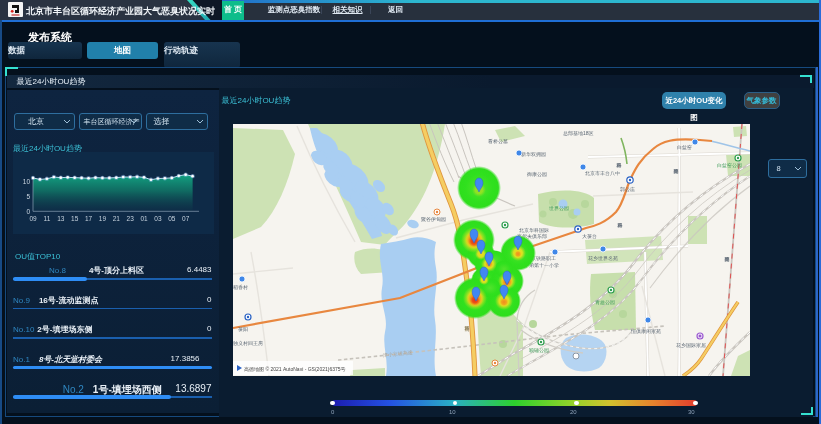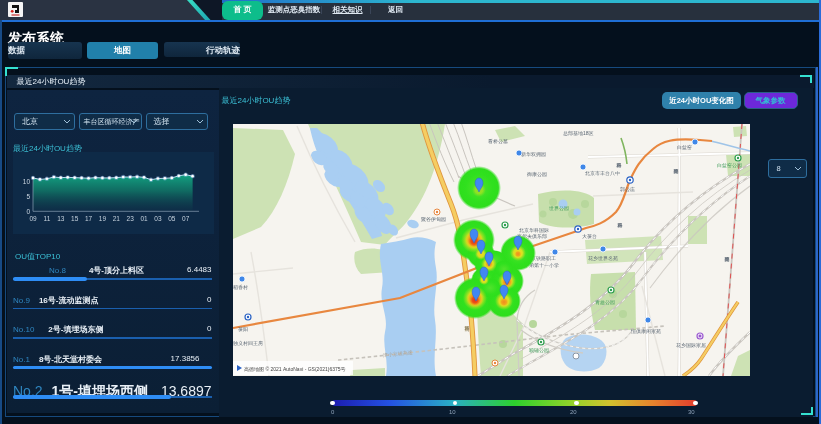--- a/index.html
+++ b/index.html
@@ -17,48 +17,49 @@
   <div class="abs" style="left:0;top:0;width:218px;height:20px;background:#2a3342;clip-path:polygon(0 0,187px 0,205px 20px,0 20px);"></div>
   <div class="abs" style="left:188px;top:0;width:34px;height:20px;background:#0e1726;clip-path:polygon(3px 0,34px 0,34px 20px,21px 20px);"></div>
   <div class="abs" style="left:180px;top:0;width:36px;height:20px;background:linear-gradient(135deg,#3be6c6,#1b9fae);clip-path:polygon(7px 0,12.5px 0,30.5px 20px,25px 20px);"></div>
 
   <div class="abs" style="left:8px;top:2px;width:15px;height:15px;background:#f5f5f5;border-radius:1px;"></div>
   <svg class="abs" style="left:8px;top:2px" width="15" height="15" viewBox="0 0 15 15">
     <path d="M4 3 h7 v8 h-4 v-3 h2 v-2 h-5 z" fill="#111"></path>
     <circle cx="4.2" cy="9.3" r="1.4" fill="#d8211c"></circle>
     <rect x="3.5" y="12.4" width="8" height="1.2" fill="#c53030"></rect>
   </svg>
-
-  <div class="abs" style="left:222px;top:1px;width:41px;height:18.5px;background:#0dbd8b;color:#fff;font-size:8px;font-weight:bold;text-align:center;line-height:18.5px;border-radius:6px;">首 页</div>
+  <div class="abs" style="left:26px;top:4.5px;font-size:9px;font-weight:bold;color:#f2f6fa;letter-spacing:0;">北京市丰台区循环经济产业园大气恶臭状况实时</div>
+
+  <div class="abs" style="left:222px;top:1px;width:22px;height:18.5px;background:#0dbd8b;color:#fff;font-size:8px;font-weight:bold;text-align:center;line-height:18.5px;">首 页</div>
   <div class="abs" style="left:266px;top:1px;width:56px;height:18.5px;color:#dfe8f2;font-size:7.5px;font-weight:bold;text-align:center;line-height:18.5px;">监测点恶臭指数</div>
   <div class="abs" style="left:321px;top:6px;width:1px;height:8px;background:#3a4558;"></div>
   <div class="abs" style="left:326.5px;top:1px;width:42px;height:18.5px;color:#dfe8f2;font-size:7.5px;font-weight:bold;text-align:center;line-height:18.5px;text-decoration:underline;">相关知识</div>
   <div class="abs" style="left:370px;top:6px;width:1px;height:8px;background:#3a4558;"></div>
   <div class="abs" style="left:378.5px;top:1px;width:34px;height:18.5px;color:#dfe8f2;font-size:7.5px;font-weight:bold;text-align:center;line-height:18.5px;">返回</div>
   <div class="abs" style="left:0;top:19.5px;width:821px;height:2px;background:#1f6fd6;"></div>
 
-  <div class="abs" style="left:8px;top:30px;font-size:14px;font-weight:bold;color:#fff;">发布系统</div>
+  <div class="abs" style="left:28px;top:30px;font-size:11px;font-weight:bold;color:#fff;">发布系统</div>
   <div class="abs" style="left:8px;top:42px;width:74px;height:17px;background:linear-gradient(180deg,#17344f,#0f263c);border-radius:3px;color:#dfe9f2;font-size:8.5px;font-weight:bold;text-align:left;line-height:17px;">数据</div>
   <div class="abs" style="left:87px;top:42px;width:71px;height:17px;background:#2180aa;border-radius:3px;color:#fff;font-size:8.5px;font-weight:bold;text-align:center;line-height:17px;">地图</div>
-  <div class="abs" style="left:164px;top:42px;width:76px;height:15px;background:linear-gradient(180deg,#17344f,#0f263c);border-radius:3px;color:#dfe9f2;font-size:8.5px;font-weight:bold;text-align:right;line-height:17px;padding-left:32px;">行动轨迹</div>
+  <div class="abs" style="left:164px;top:42px;width:76px;height:26px;background:linear-gradient(180deg,#17344f,#0f263c);border-radius:3px;color:#dfe9f2;font-size:8.5px;font-weight:bold;text-align:left;line-height:17px;">行动轨迹</div>
 
   <div class="abs" style="left:5px;top:67px;width:811px;height:350px;border:1px solid #164a7e;"></div>
   <div class="abs" style="left:816px;top:67px;width:2px;height:350px;background:#2c67c8;"></div>
   <div class="abs" style="left:818.5px;top:0;width:2px;height:424px;background:#2b6cd9;z-index:6;"></div>
   <div class="abs" style="left:0;top:20px;width:1.5px;height:404px;background:#174a85;z-index:6;"></div>
 
   <div class="abs" style="left:5px;top:67px;width:13px;height:9px;border-left:2px solid #35e0d0;border-top:2px solid #35e0d0;"></div>
   <div class="abs" style="left:800px;top:75px;width:12px;height:8px;border-right:2px solid #35e0d0;border-top:2px solid #35e0d0;z-index:5;"></div>
   <div class="abs" style="left:801px;top:407px;width:12px;height:8px;border-right:2px solid #35e0d0;border-bottom:2px solid #35e0d0;z-index:5;"></div>
 
   <div class="abs" style="left:6.5px;top:75px;width:807px;height:13px;background:linear-gradient(90deg,#13283f,#0a1a2e 60%);color:#eaf3fb;font-size:8px;line-height:13px;padding-left:10px;">最近24小时OU趋势</div>
 
   <div class="abs" style="left:6.5px;top:90px;width:212.5px;height:323px;background:linear-gradient(180deg,#0e2440,#0b1f35);"></div>
 
-  <div class="abs sel" style="left:14px;top:112.5px;width:61px;height:17.5px;background:#0f2c47;border:1px solid #2e6e9e;border-radius:3px;color:#d5e6f2;font-size:8px;line-height:16px;padding-left:7px;">北京</div>
+  <div class="abs sel" style="left:14px;top:112.5px;width:61px;height:17.5px;background:#0f2c47;border:1px solid #2e6e9e;border-radius:3px;color:#d5e6f2;font-size:8px;line-height:16px;padding-left:13px;">北京</div>
   <div class="abs sel" style="left:78.5px;top:112.5px;width:63px;height:17.5px;background:#0f2c47;border:1px solid #2e6e9e;border-radius:3px;color:#d5e6f2;font-size:7px;line-height:16.5px;padding-left:4px;">丰台区循环经济产</div>
   <div class="abs sel" style="left:145.5px;top:112.5px;width:62px;height:17.5px;background:#0f2c47;border:1px solid #2e6e9e;border-radius:3px;color:#d5e6f2;font-size:8px;line-height:16px;padding-left:7px;">选择</div>
   <svg class="abs" style="left:63px;top:119px" width="8" height="5">
       <path d="M1 1 L4 4 L7 1" stroke="#9fc0d8" stroke-width="1" fill="none"></path>
     </svg>
   <svg class="abs" style="left:130px;top:119px" width="8" height="5">
       <path d="M1 1 L4 4 L7 1" stroke="#9fc0d8" stroke-width="1" fill="none"></path>
     </svg>
   <svg class="abs" style="left:196px;top:119px" width="8" height="5">
       <path d="M1 1 L4 4 L7 1" stroke="#9fc0d8" stroke-width="1" fill="none"></path>
@@ -144,34 +145,34 @@
       <text x="179.68" y="50.5" text-anchor="middle" font-size="6.5" fill="#c6d2de">07</text>
     </svg>
 
   <div class="abs" style="left:15px;top:250.5px;font-size:8px;color:#3bc0d6;">OU值TOP10</div>
   <div id="toplist">
       <div class="abs" style="left: 13px; top: 265px; width: 198.5px; height: 10px; font-size: 8px; color: rgb(233, 240, 247);"><span style="color:#2f86c0;padding-left:36px;">No.8</span><span style="margin-left:23px;font-weight:bold;">4号-顶分上料区</span><span style="position:absolute;right:0;top:0;">6.4483</span></div>
       <div class="abs" style="left: 13px; top: 278px; width: 198.5px; height: 1.5px; background: rgb(26, 95, 174);"></div>
       <div class="abs" style="left: 13px; top: 277px; width: 73.842px; height: 3.5px; border-radius: 2px; background: rgb(46, 141, 245);"></div>
       <div class="abs" style="left: 13px; top: 294.5px; width: 198.5px; height: 10px; font-size: 8px; color: rgb(233, 240, 247);"><span style="color:#2f86c0;">No.9</span><span style="margin-left:9px;font-weight:bold;">16号-流动监测点</span><span style="position:absolute;right:0;top:0;">0</span></div>
       <div class="abs" style="left: 13px; top: 307.5px; width: 198.5px; height: 1.5px; background: rgb(26, 95, 174);"></div>
-      <div class="abs" style="left: 13px; top: 324px; width: 198.5px; height: 10px; font-size: 8px; color: rgb(233, 240, 247);"><span style="color:#2f86c0;">No.10</span><span style="margin-left:14px;font-weight:bold;text-align:center;">2号-填埋场东侧</span><span style="position:absolute;right:0;top:0;">0</span></div>
+      <div class="abs" style="left: 13px; top: 324px; width: 198.5px; height: 10px; font-size: 8px; color: rgb(233, 240, 247);"><span style="color:#2f86c0;">No.10</span><span style="margin-left:3px;font-weight:bold;text-align:center;">2号-填埋场东侧</span><span style="position:absolute;right:0;top:0;">0</span></div>
       <div class="abs" style="left: 13px; top: 337px; width: 198.5px; height: 1.5px; background: rgb(26, 95, 174);"></div>
-      <div class="abs" style="left: 13px; top: 353.5px; width: 198.5px; height: 10px; font-size: 8px; color: rgb(233, 240, 247);"><span style="color:#2f86c0;">No.1</span><span style="margin-left:9px;font-weight:bold;">8号-北天堂村委会</span><span style="position:absolute;right:12px;top:0;">17.3856</span></div>
+      <div class="abs" style="left: 13px; top: 353.5px; width: 198.5px; height: 10px; font-size: 8px; color: rgb(233, 240, 247);"><span style="color:#2f86c0;">No.1</span><span style="margin-left:9px;font-weight:bold;font-style:italic;">8号-北天堂村委会</span><span style="position:absolute;right:12px;top:0;">17.3856</span></div>
       <div class="abs" style="left: 13px; top: 366.5px; width: 198.5px; height: 1.5px; background: rgb(26, 95, 174);"></div>
       <div class="abs" style="left: 13px; top: 365.5px; width: 198.5px; height: 3.5px; border-radius: 2px; background: rgb(46, 141, 245);"></div>
-      <div class="abs" style="left: 13px; top: 383px; width: 198.5px; height: 10px; font-size: 14px; color: rgb(233, 240, 247);"><span style="color:#2f86c0;">No.2</span><span style="margin-left:9px;font-weight:bold;">1号-填埋场西侧</span><span style="position:absolute;right:0;top:0;">13.6897</span></div>
+      <div class="abs" style="left: 13px; top: 383px; width: 198.5px; height: 10px; font-size: 10px; color: rgb(233, 240, 247); text-align: center;"><span style="color:#2f86c0;">No.2</span><span style="margin-left:9px;font-weight:bold;">1号-填埋场西侧</span><span style="position:absolute;right:0;top:0;">13.6897</span></div>
       <div class="abs" style="left: 13px; top: 396px; width: 198.5px; height: 1.5px; background: rgb(26, 95, 174);"></div>
       <div class="abs" style="left: 13px; top: 395px; width: 157.808px; height: 3.5px; border-radius: 2px; background: rgb(46, 141, 245);"></div>
     </div>
 
   <div class="abs" style="left:219px;top:88px;width:594px;height:329px;background:#0a1c30;"></div>
   <div class="abs" style="left:221.5px;top:94.5px;font-size:8px;color:#3bc0d6;">最近24小时OU趋势</div>
-  <div class="abs" style="left:662px;top:91.5px;width:79px;height:17.5px;background:#2f81ab;border-radius:5px;color:#fff;font-size:7.5px;font-weight:bold;text-align:center;line-height:17.5px;">近24小时OU变化图</div>
-  <div class="abs" style="left:743.5px;top:91.5px;width:54px;height:17.5px;background:#6d28d9;border:1px solid #2a5f88;border-radius:5px;color:#35b8d4;font-size:7.5px;font-weight:bold;text-align:center;line-height:16px;">气象参数</div>
+  <div class="abs" style="left:662px;top:91.5px;width:64px;height:17.5px;background:#2f81ab;border-radius:5px;color:#fff;font-size:7.5px;font-weight:bold;text-align:center;line-height:17.5px;">近24小时OU变化图</div>
+  <div class="abs" style="left:743.5px;top:91.5px;width:36px;height:17.5px;background:#404040;border:1px solid #2a5f88;border-radius:5px;color:#35b8d4;font-size:7.5px;font-weight:bold;text-align:center;line-height:16px;">气象参数</div>
 
   <div class="abs" style="left:767.5px;top:159px;width:39px;height:19px;background:#0f2c47;border:1px solid #2e6e9e;border-radius:3px;color:#cfe0ee;font-size:7.5px;line-height:17px;padding-left:8px;">8</div>
   <svg class="abs" style="left:794px;top:166px" width="8" height="5">
       <path d="M1 1 L4 4 L7 1" stroke="#9fc0d8" stroke-width="1" fill="none"></path>
     </svg>
 
   <svg id="map" class="abs" style="left:233px;top:124px" width="517" height="252" viewBox="0 0 517 252">
     <defs>
       <radialGradient id="hG">
           <stop offset="0" stop-color="#52e32c"></stop>

